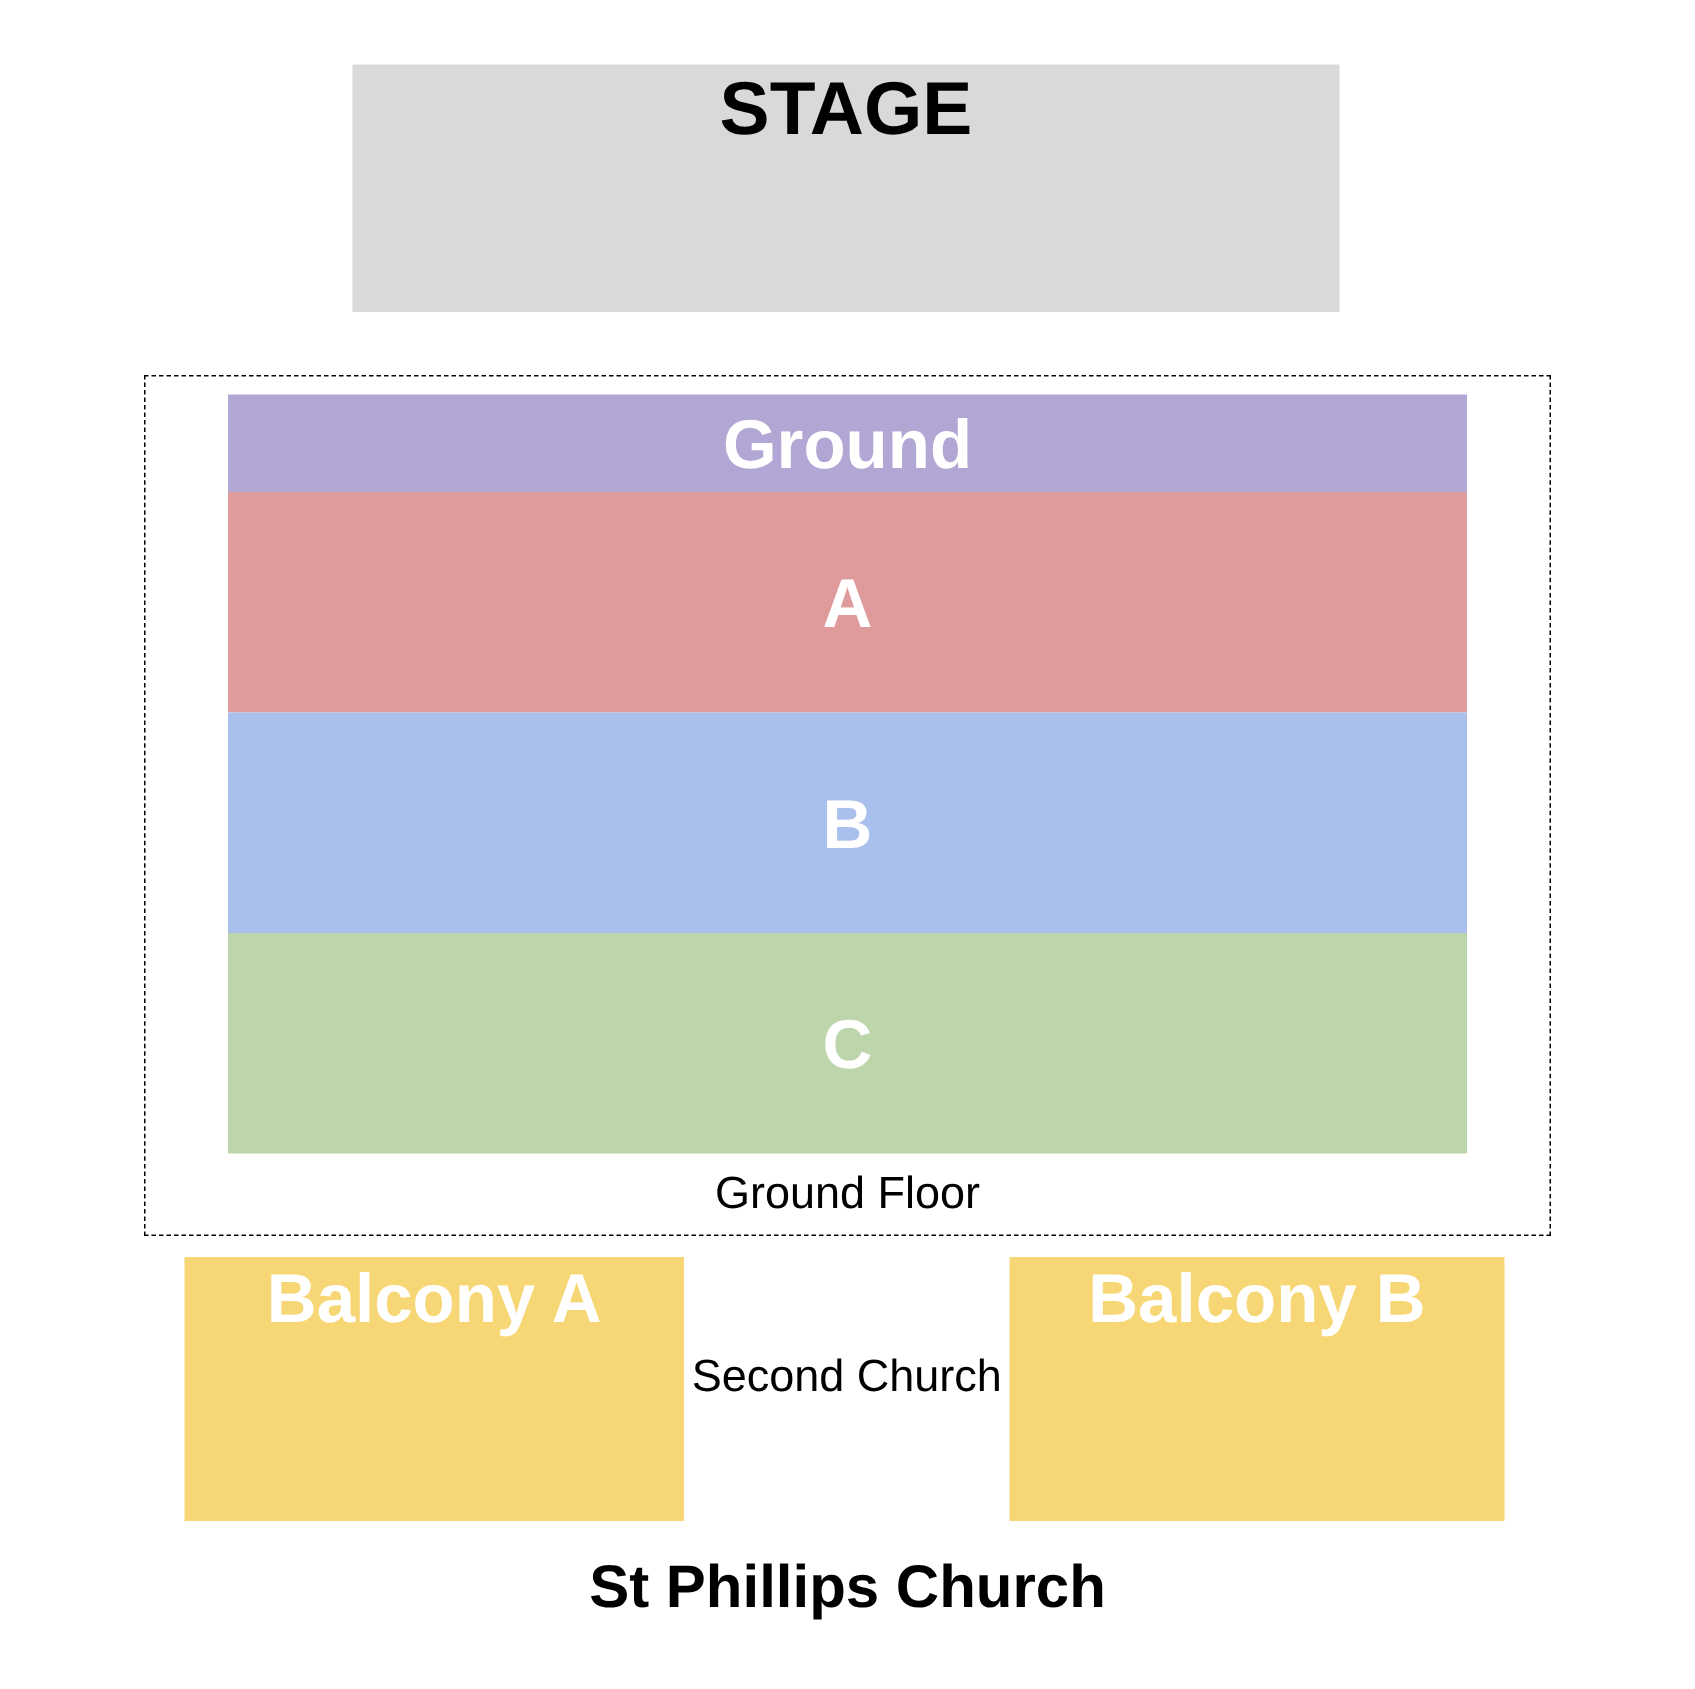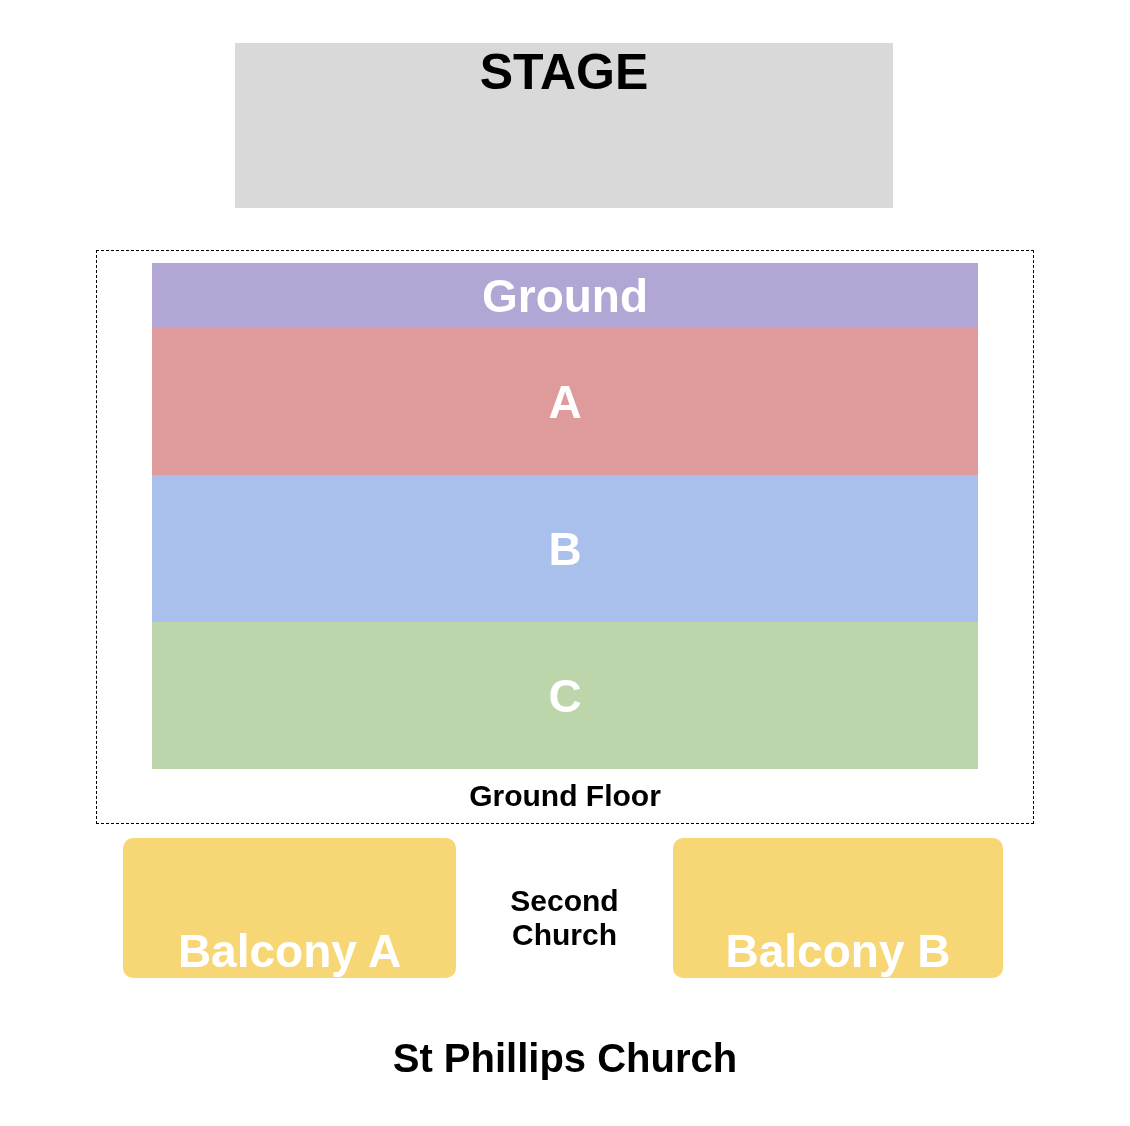--- a/index.html
+++ b/index.html
@@ -49,39 +49,39 @@
   .section.premium { height: 65px; }
   .section.row { height: 147px; }
   .section-label {
     font-size: 46px;
     font-weight: bold;
     color: #ffffff;
   }
 
   .floor-caption {
     font-size: 30px;
-    font-weight: bold;
+    font-weight: normal;
     color: #000000;
     text-align: center;
   }
   .ground-caption {
     position: absolute;
     left: 0; right: 0;
     top: 528px;
   }
 
   .balcony-row {
     position: absolute;
     left: 0; top: 838px;
     width: 1130px; height: 160px;
   }
   .balcony {
     position: absolute;
-    top: 0; height: 140px;
-    display: flex; align-items: flex-end; justify-content: center; border-radius: 10px;
+    top: 0; height: 176px;
+    display: flex; align-items: flex-start; justify-content: center;
   }
   .balcony.a { left: 123px; width: 333px; }
   .balcony.b { left: 673px; width: 330px; }
   .balcony-label {
     font-size: 46px;
     font-weight: bold;
     color: #ffffff;
   }
   .second-caption {
     position: absolute;

